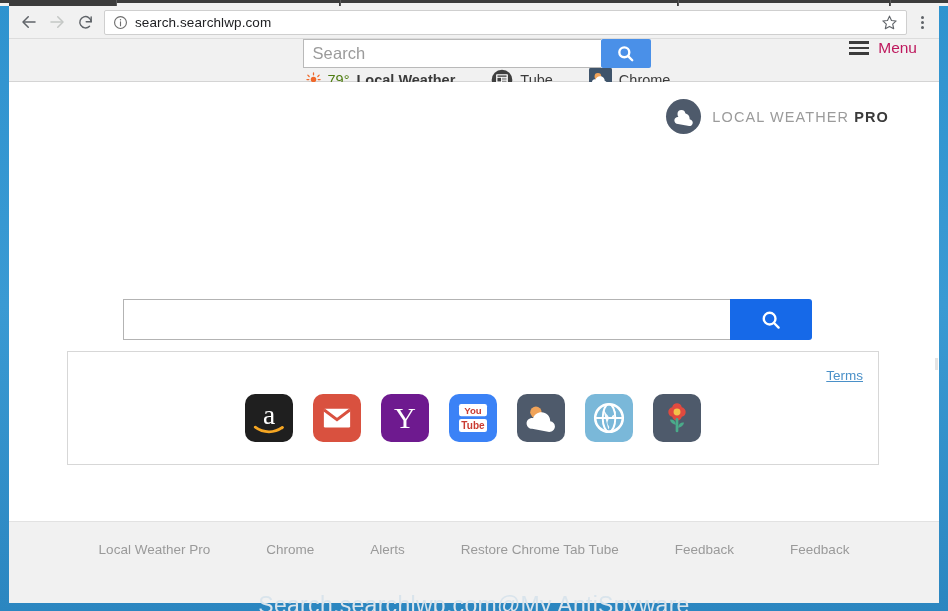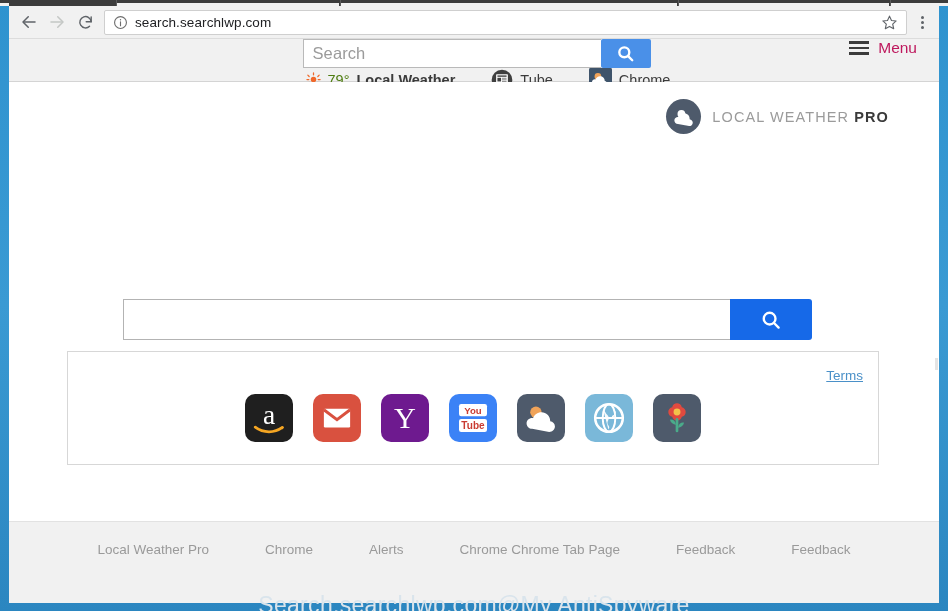--- a/index.html
+++ b/index.html
@@ -546,21 +546,21 @@
             </svg>
           </div>
         </div>
       </div>
 
       <div class="footer">
         <div class="footer-links">
           <a href="#">Local Weather Pro</a>
           <a href="#">Chrome</a>
           <a href="#">Alerts</a>
-          <a href="#">Chrome Chrome Tab Page</a>
+          <a href="#">Restore Chrome Tab Tube</a>
           <a href="#">Feedback</a>
           <a href="#">Feedback</a>
         </div>
       </div>
 
       <div class="scroll-dot"></div>
     </div>
   </div>
 
   <div class="watermark">Search.searchlwp.com@My AntiSpyware</div>

